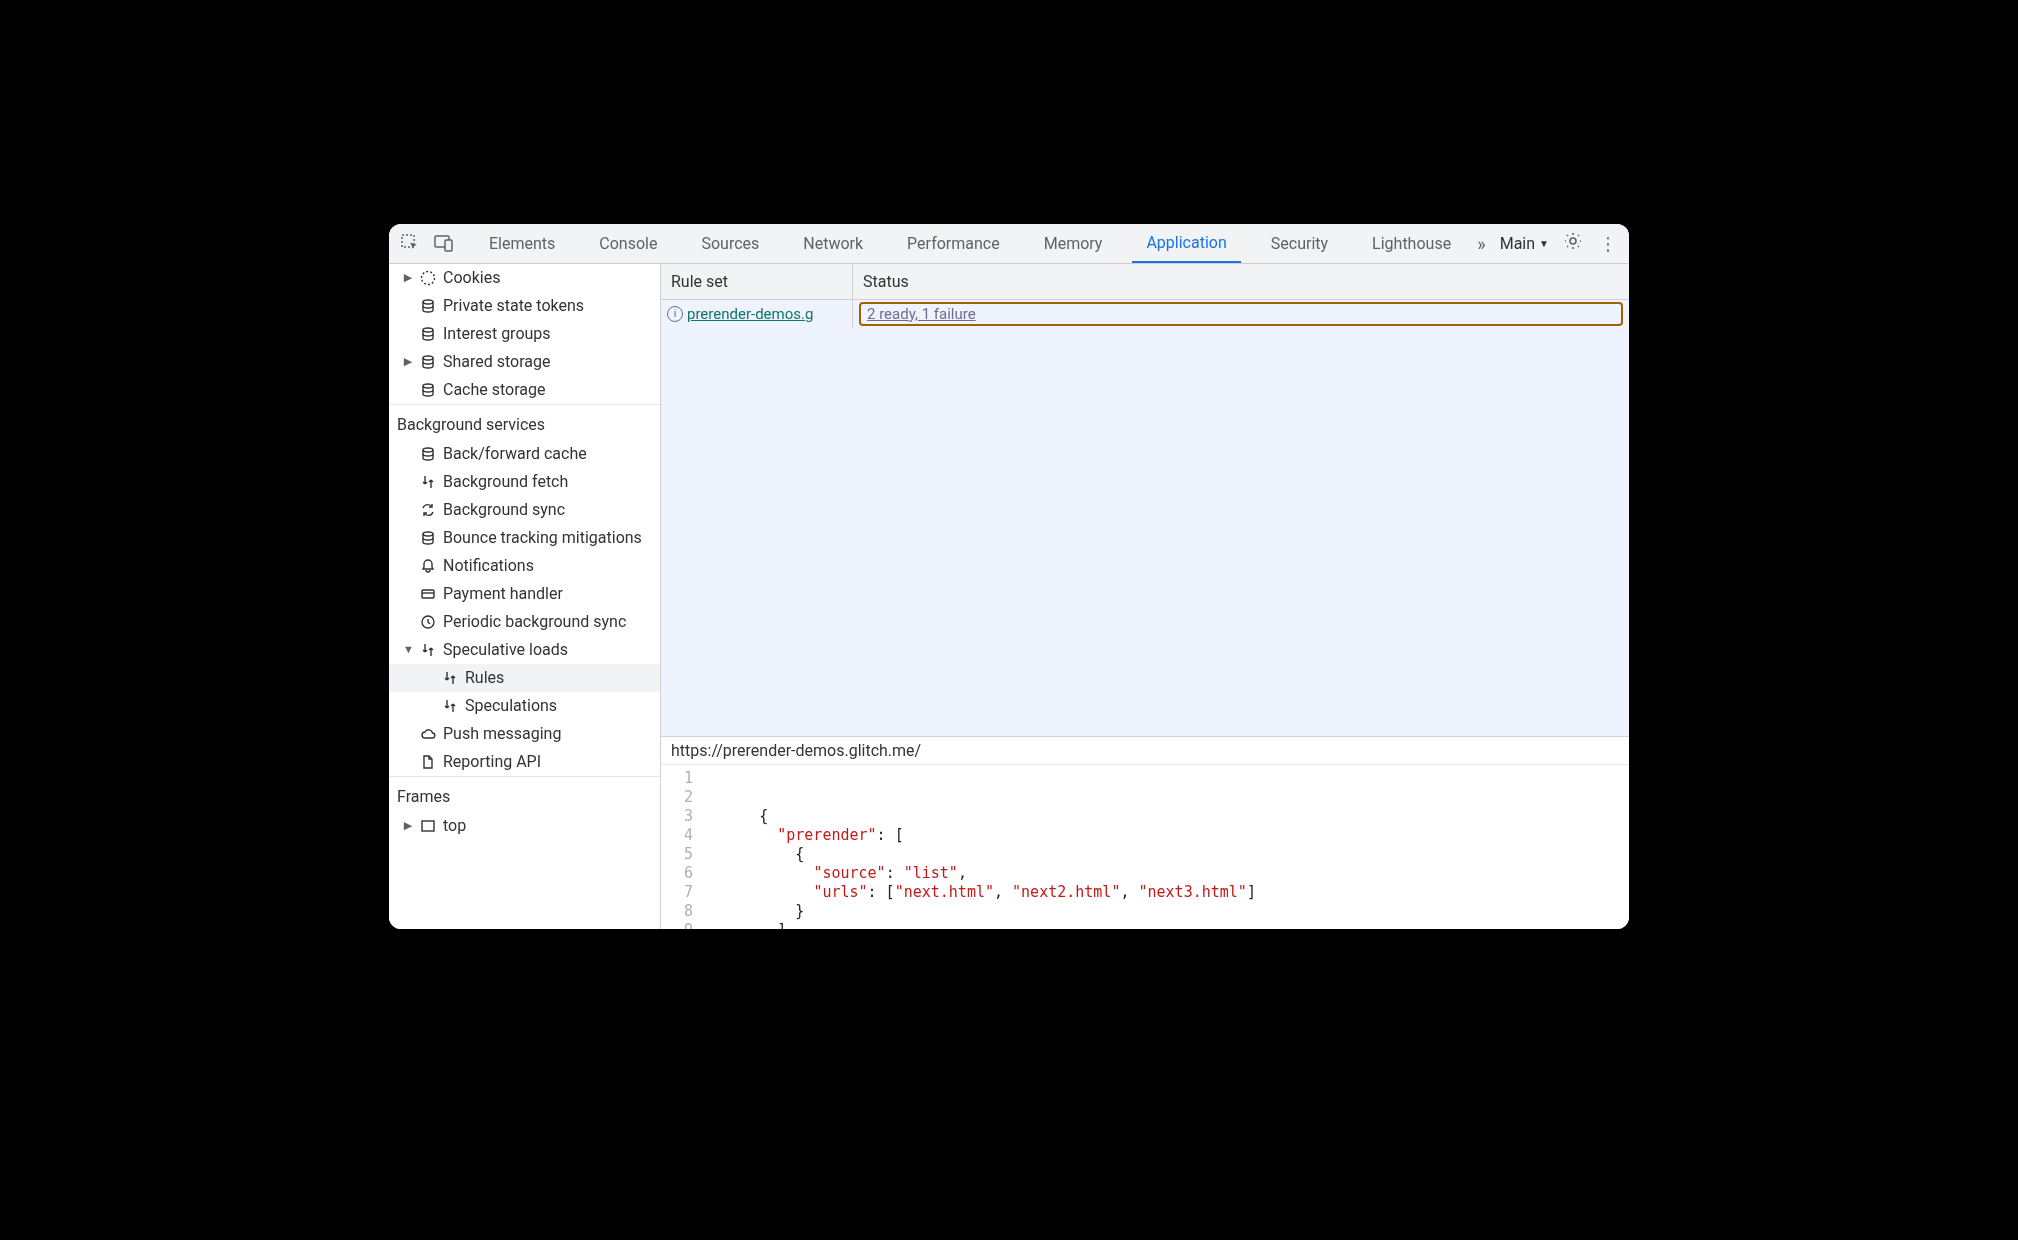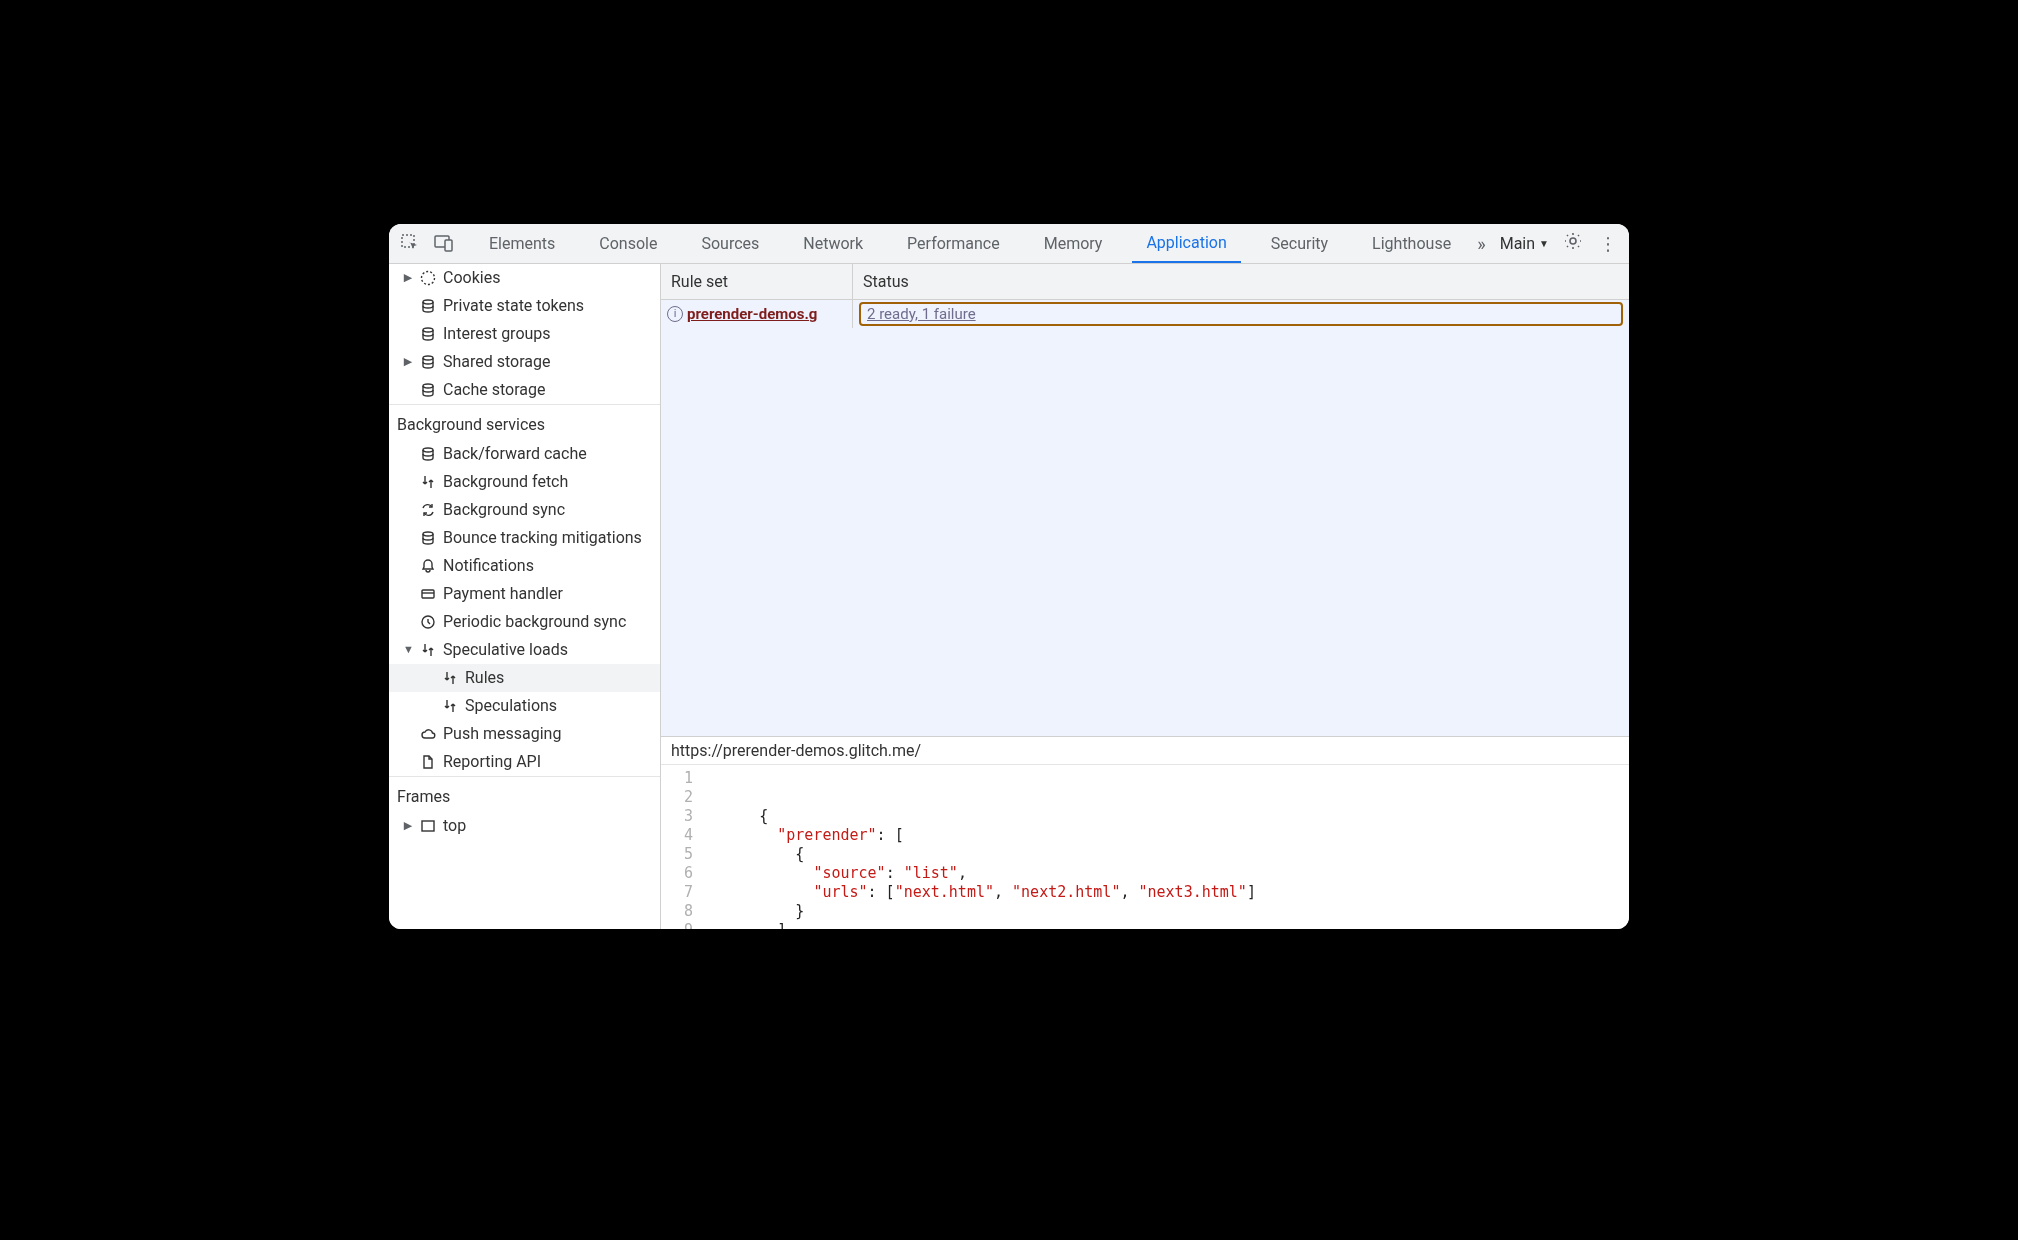--- a/index.html
+++ b/index.html
@@ -100,21 +100,21 @@
   .col-ruleset { width: 192px; border-right:1px solid #d0d0d0; padding:8px 10px; }
   .col-status { flex:1; padding:8px 10px; }
   .grid-body {
     flex: 1; min-height:0; overflow:auto; background:#eef3fd;
   }
   .grid-row { display:flex; height:28px; font-size:15px; }
   .cell-ruleset {
     width:192px; border-right:1px solid #d0d0d0; display:flex; align-items:center; padding:0 6px; gap:4px;
     color:#706c8e;
   }
-  .cell-ruleset a { color:#7f1d1d; text-decoration:underline; white-space:nowrap; overflow:hidden; text-overflow:ellipsis;font-weight:bold; }
+  .cell-ruleset a { color:#0f766e; text-decoration:underline; white-space:nowrap; overflow:hidden; text-overflow:ellipsis; }
   .info-ic { width:16px; height:16px; border:1.5px solid #706c8e; border-radius:50%; display:flex; align-items:center; justify-content:center; font-size:11px; color:#706c8e; flex-shrink:0;}
   .cell-status {
     flex:1; display:flex; align-items:center; padding:0 6px;
   }
   .cell-status .box {
     border:2px solid #a16207; border-radius:4px; padding:0 6px; height:24px; display:flex; align-items:center;
     width:100%;
   }
   .cell-status a { color:#706c8e; text-decoration:underline; }
   .rules-area { border-top:1px solid #d0d0d0; background:#fff; flex-shrink:0; height:193px; display:flex; flex-direction:column;}

